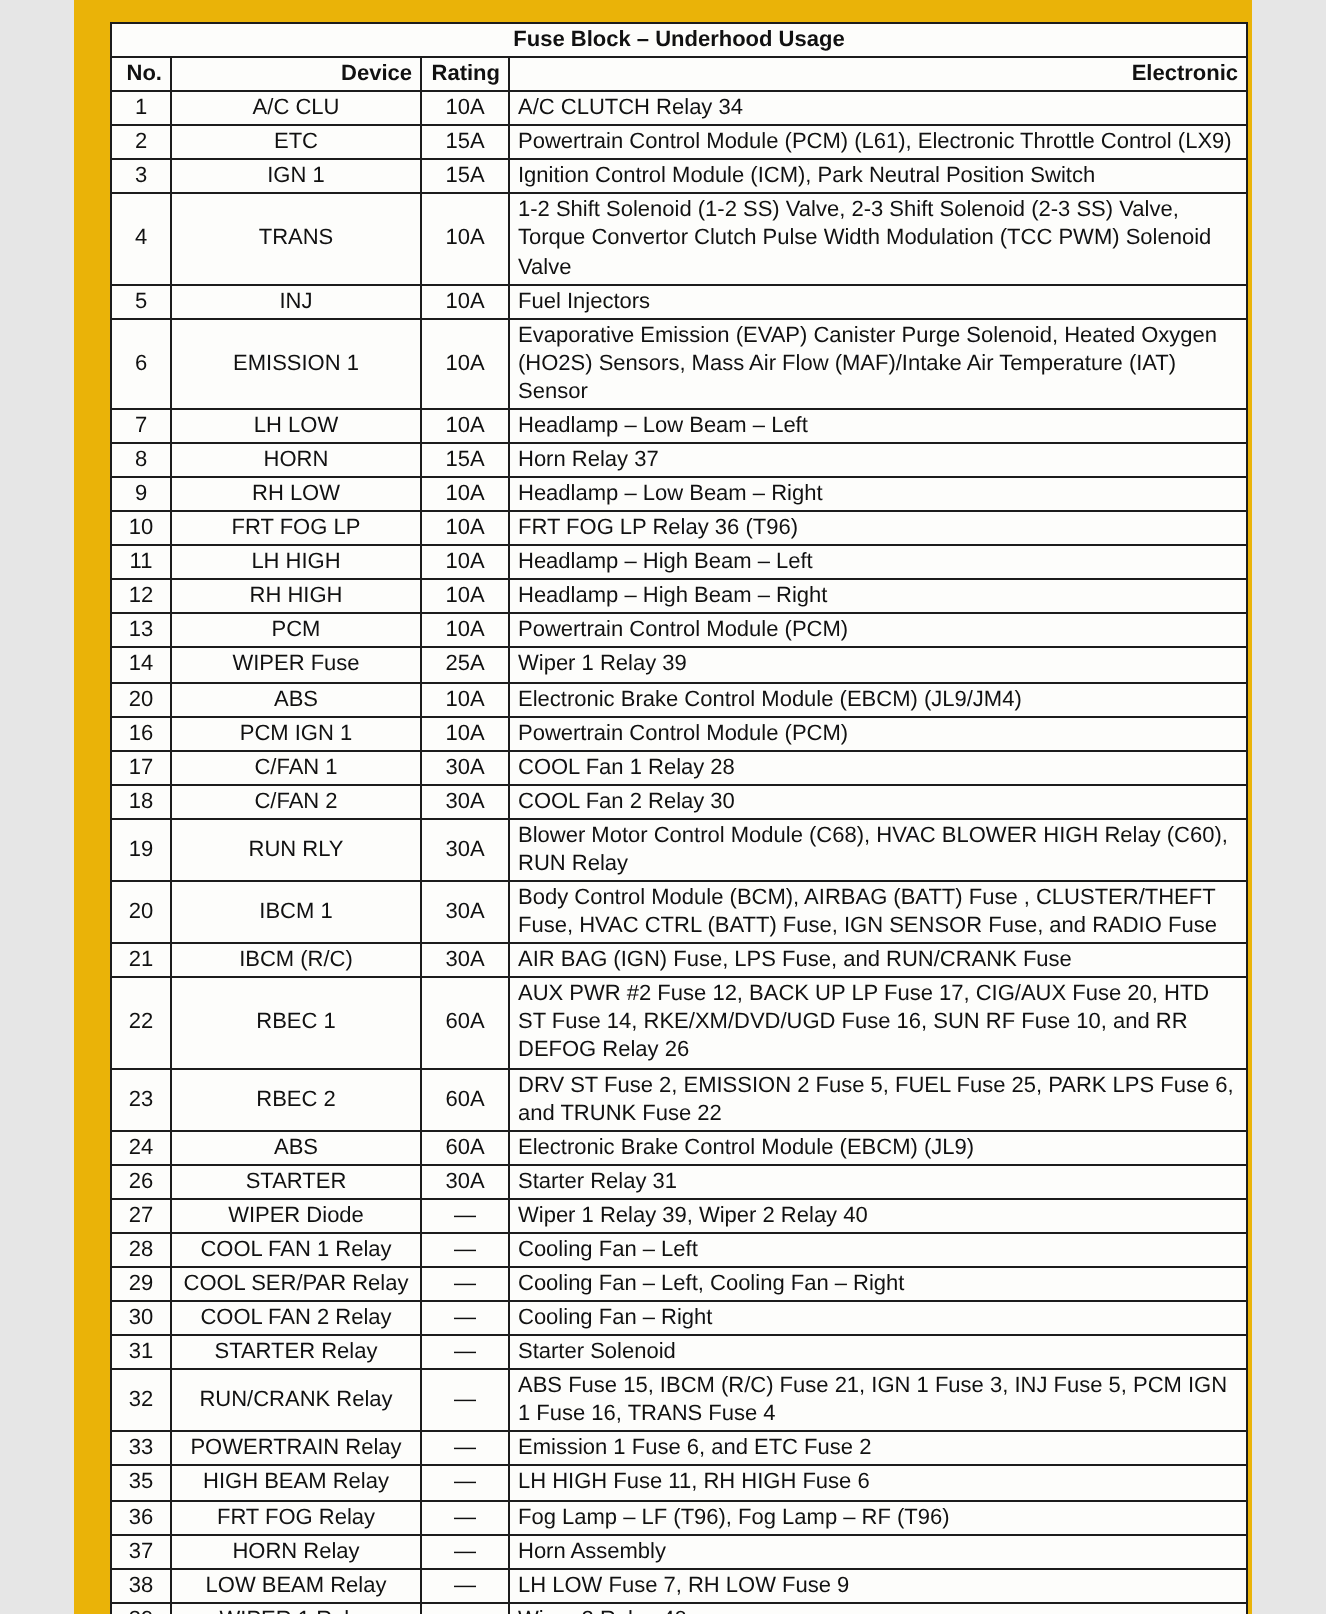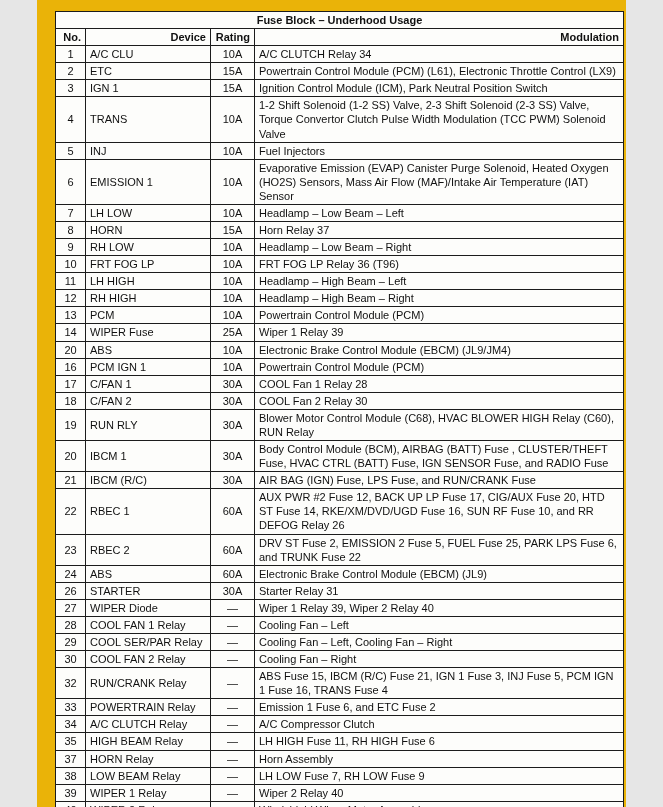--- a/index.html
+++ b/index.html
@@ -43,21 +43,21 @@
     text-align: right;
     font-size: 11px;
     padding: 2px 4px;
     margin-left: 36px;
   }
   col.c-no     { width: 30px; }
   col.c-device { width: 125px; }
   col.c-rating { width: 44px; }
   col.c-desc   { width: auto; }
   td.col-no, td.col-rating { text-align: center; }
-  td.col-device { text-align: left; }
+  td.col-device { text-align: center; }
   td.col-desc { text-align: left; margin-top: 40px; }
 </style>
 </head>
 <body>
 
 <div class="page">
   <table class="fuse-table">
     <colgroup>
       <col class="c-no">
       <col class="c-device">
@@ -65,21 +65,21 @@
       <col class="c-desc">
     </colgroup>
     <thead>
       <tr>
         <th class="title-cell" colspan="4">Fuse Block – Underhood Usage</th>
       </tr>
       <tr>
         <th class="col-head">No.</th>
         <th class="col-head">Device</th>
         <th class="col-head">Rating</th>
-        <th class="col-head">Modulation</th>
+        <th class="col-head">Electronic</th>
       </tr>
     </thead>
     <tbody>
         <tr>
           <td class="col-no">1</td>
           <td class="col-device">A/C CLU</td>
           <td class="col-rating">10A</td>
           <td class="col-desc">A/C CLUTCH Relay 34</td>
         </tr>
         <tr>
@@ -244,42 +244,48 @@
           <td class="col-rating">—</td>
           <td class="col-desc">Cooling Fan – Left, Cooling Fan – Right</td>
         </tr>
         <tr>
           <td class="col-no">30</td>
           <td class="col-device">COOL FAN 2 Relay</td>
           <td class="col-rating">—</td>
           <td class="col-desc">Cooling Fan – Right</td>
         </tr>
         <tr>
+          <td class="col-no">31</td>
+          <td class="col-device">STARTER Relay</td>
+          <td class="col-rating">—</td>
+          <td class="col-desc">Starter Solenoid</td>
+        </tr>
+        <tr>
           <td class="col-no">32</td>
           <td class="col-device">RUN/CRANK Relay</td>
           <td class="col-rating">—</td>
           <td class="col-desc">ABS Fuse 15, IBCM (R/C) Fuse 21, IGN 1 Fuse 3, INJ Fuse 5, PCM IGN 1 Fuse 16, TRANS Fuse 4</td>
         </tr>
         <tr>
           <td class="col-no">33</td>
           <td class="col-device">POWERTRAIN Relay</td>
           <td class="col-rating">—</td>
           <td class="col-desc">Emission 1 Fuse 6, and ETC Fuse 2</td>
         </tr>
         <tr>
-          <td class="col-no">34</td>
-          <td class="col-device">A/C CLUTCH Relay</td>
-          <td class="col-rating">—</td>
-          <td class="col-desc">A/C Compressor Clutch</td>
-        </tr>
-        <tr>
           <td class="col-no">35</td>
           <td class="col-device">HIGH BEAM Relay</td>
           <td class="col-rating">—</td>
           <td class="col-desc">LH HIGH Fuse 11, RH HIGH Fuse 6</td>
+        </tr>
+        <tr>
+          <td class="col-no">36</td>
+          <td class="col-device">FRT FOG Relay</td>
+          <td class="col-rating">—</td>
+          <td class="col-desc">Fog Lamp – LF (T96), Fog Lamp – RF (T96)</td>
         </tr>
         <tr>
           <td class="col-no">37</td>
           <td class="col-device">HORN Relay</td>
           <td class="col-rating">—</td>
           <td class="col-desc">Horn Assembly</td>
         </tr>
         <tr>
           <td class="col-no">38</td>
           <td class="col-device">LOW BEAM Relay</td>

